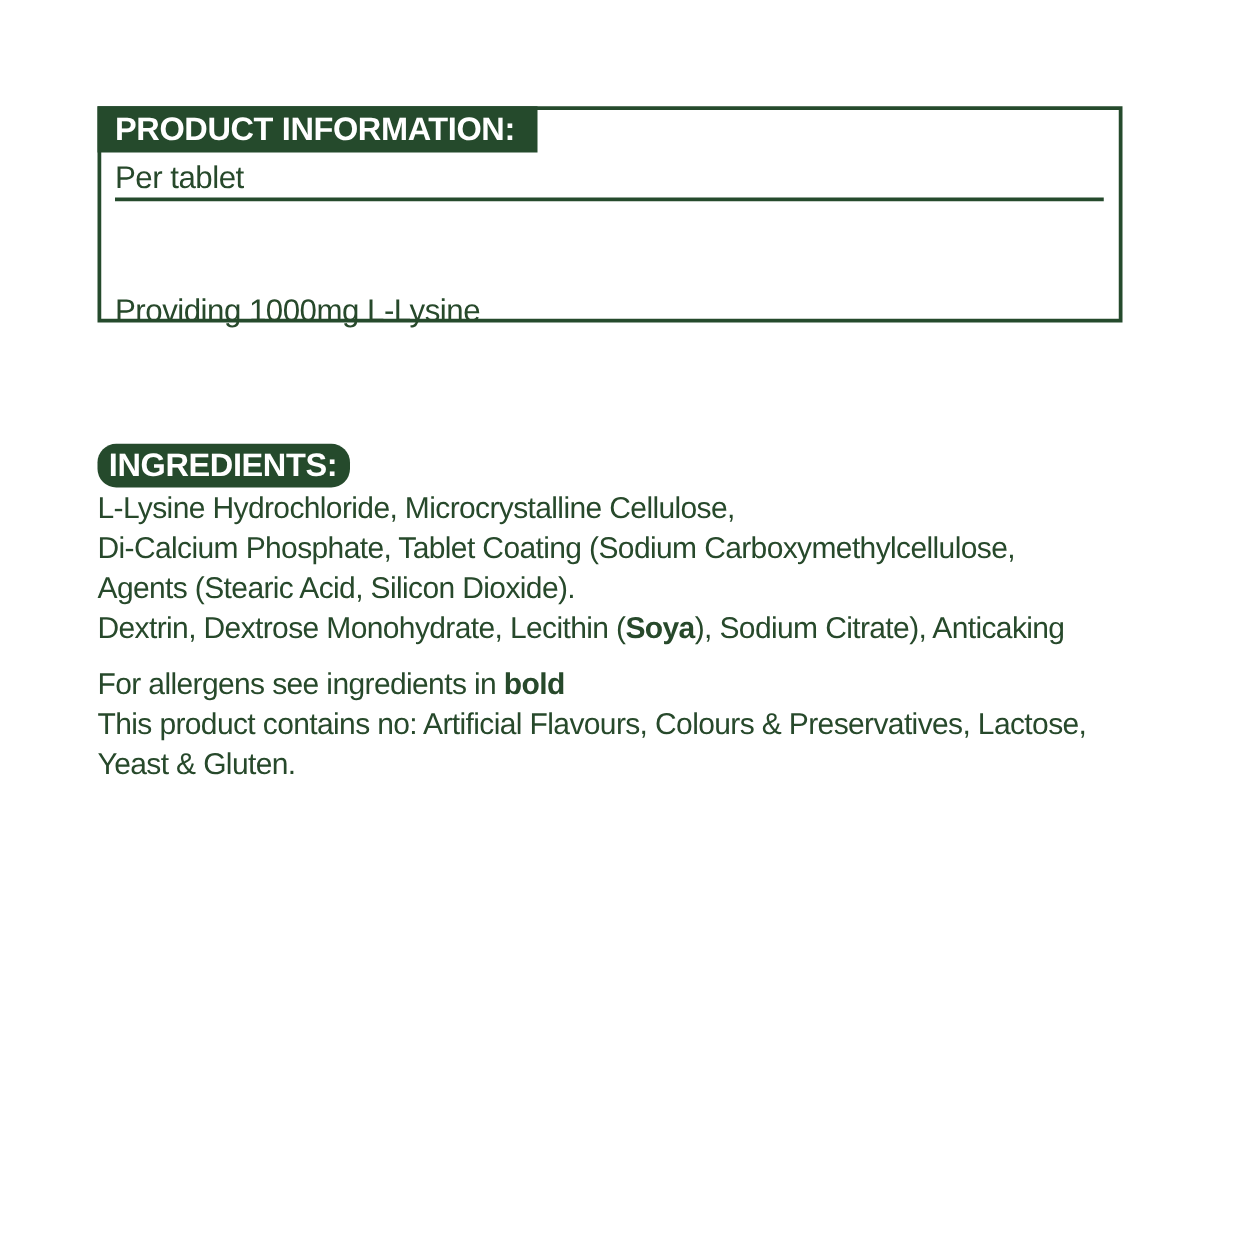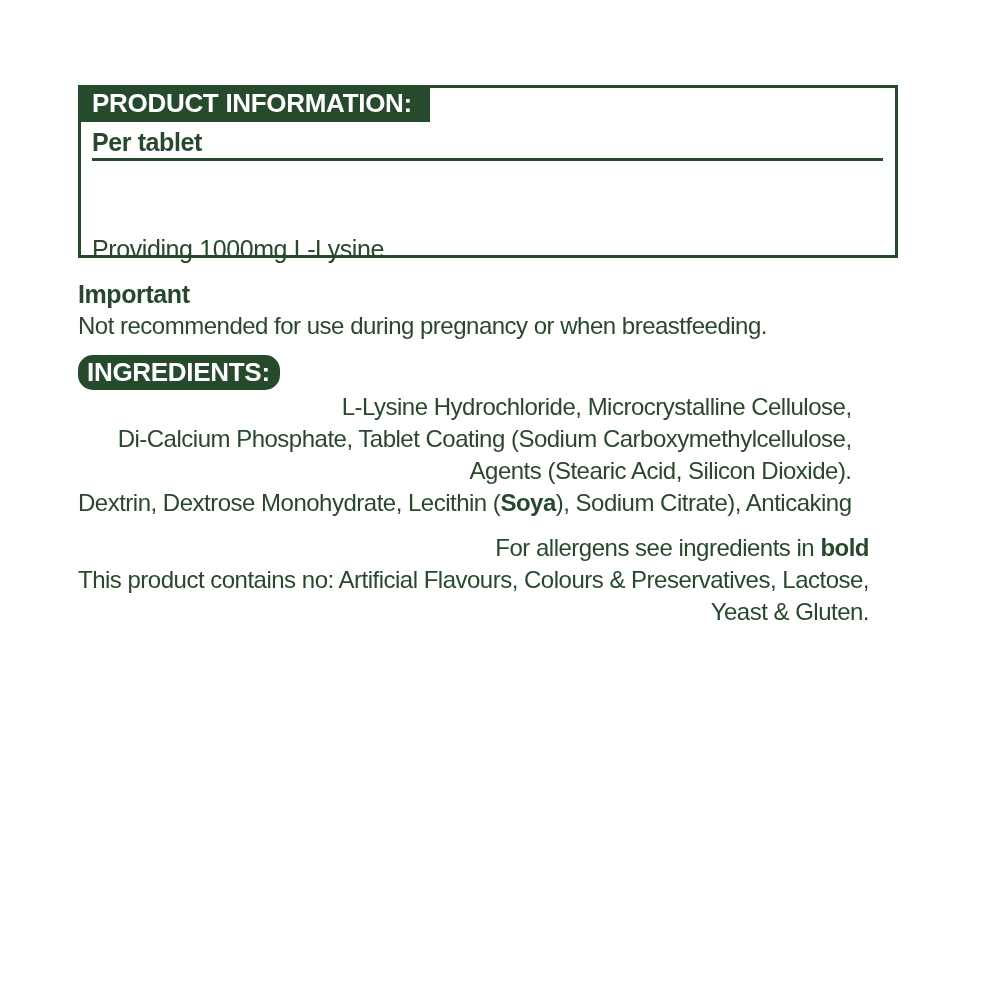--- a/index.html
+++ b/index.html
@@ -40,21 +40,20 @@
     letter-spacing: -0.3px;
     white-space: nowrap;
   }
   .per-label {
     position: absolute;
     left: 11px;
     top: 40px;
     font-size: 25px;
     letter-spacing: -0.4px;
     white-space: nowrap;
-    font-weight: bold;
   }
   .header-rule {
     position: absolute;
     left: 11px;
     top: 70px;
     width: 791px;
     height: 3px;
     background: #254a2c;
   }
   .nutrient-row {
@@ -109,21 +108,20 @@
   .allergy-section {
     position: absolute;
     left: 78px;
     top: 531px;
   }
   .body-lines {
     margin-top: 1px;
     font-size: 24px;
     line-height: 32px;
     letter-spacing: -0.5px;
-    text-align: right;
   }
   .body-line { white-space: nowrap; }
   .b { font-weight: bold; }
 </style>
 </head>
 <body>
 
 <div class="page">
 
   <div class="info-box">
@@ -133,24 +131,20 @@
 
     <div class="header-rule"></div>
 
 
     <div class="nutrient-row row-1">
       <span>Providing 1000mg L-Lysine</span>
       <span></span>
     </div>
   </div>
 
-  <div class="important-section">
-    <div class="important-heading">Important</div>
-    <div class="important-text body-line">Not recommended for use during pregnancy or when breastfeeding.</div>
-  </div>
 
   <div class="ingredients-section">
     <div class="section-bar">INGREDIENTS:</div>
     <div class="body-lines">
       <div class="body-line">L-Lysine Hydrochloride, Microcrystalline Cellulose,</div>
       <div class="body-line">Di-Calcium Phosphate, Tablet Coating (Sodium Carboxymethylcellulose,</div>
       <div class="body-line">Agents (Stearic Acid, Silicon Dioxide).</div>
       <div class="body-line"><span>Dextrin, Dextrose Monohydrate, Lecithin (</span><span class="b">Soya</span><span>), Sodium Citrate), Anticaking</span></div>
     </div>
   </div>

